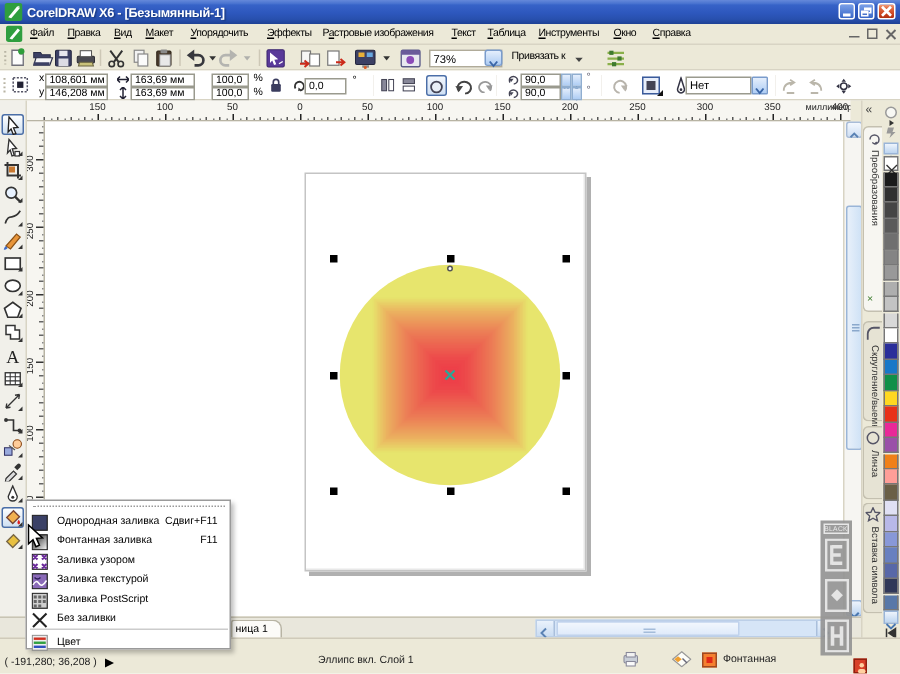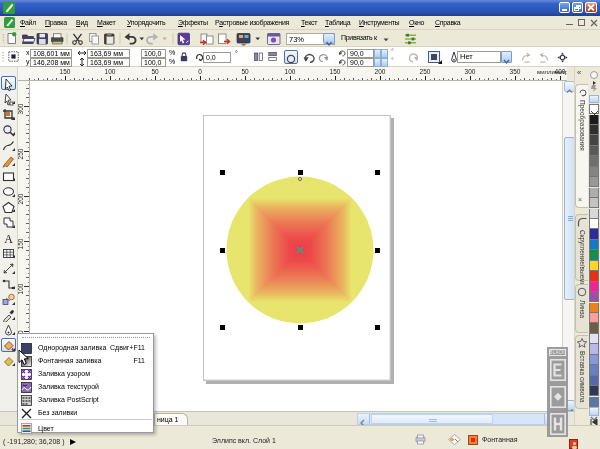--- a/index.html
+++ b/index.html
@@ -9,20 +9,21 @@
 .field{position:absolute;background:#fff;border:1px solid #9a9a8e;font-size:7px;color:#000;line-height:8px;padding-left:2px;overflow:hidden;}
 </style></head>
 <body>
 <div class="abs" style="left:0;top:0;width:600px;height:16px;background:linear-gradient(#416dcd 0%,#3763c8 20%,#2d57bd 55%,#2850ae 80%,#1d4094 100%);">
  <div class="abs" style="left:0;top:0;width:600px;height:3px;background:linear-gradient(#6589da,#416dcd);"></div>
  <svg class="abs" style="left:3px;top:2px" width="12" height="12" viewBox="0 0 12 12">
    <rect x="0" y="0" width="12" height="12" rx="2" fill="#2f9e3f"></rect>
    <path d="M2.5 9.5 L8.5 2.2 L10.2 3.5 L4.5 10.2 Z" fill="#fff"></path>
    <path d="M8.5 2.2 L10.2 3.5 L9.8 1.8 Z" fill="#cfe8d0"></path>
  </svg>
+ <div class="abs" style="left:18px;top:2.5px;font-size:8.5px;letter-spacing:-0.2px;font-weight:bold;color:#fff;text-shadow:1px 1px 1px #1a3a80;">CorelDRAW X6 - [Безымянный-1]</div>
  <div class="abs" style="left:559px;top:2px;width:11px;height:11px;border-radius:2px;background:linear-gradient(#7ba0e8,#3a68c8);border:1px solid #fff;">
       <div class="abs" style="left:2px;top:6px;width:5px;height:2px;background:#fff;"></div>
     </div>
  <div class="abs" style="left:572px;top:2px;width:11px;height:11px;border-radius:2px;background:linear-gradient(#7ba0e8,#3a68c8);border:1px solid #fff;">
    <div class="abs" style="left:3px;top:2px;width:5px;height:4px;border:1px solid #fff;border-top-width:2px;"></div>
    <div class="abs" style="left:1px;top:4px;width:5px;height:4px;border:1px solid #fff;border-top-width:2px;background:#4a74cc;"></div>
  </div>
  <div class="abs" style="left:585px;top:2px;width:12px;height:11px;border-radius:2px;background:linear-gradient(#f0a080 0%,#e06a40 30%,#cc4420 70%,#b03010 100%);border:1px solid #fff;">
    <svg width="10" height="9" viewBox="0 0 10 9" style="position:absolute;left:0;top:0">
         <path d="M2 1.5 L8 7.5 M8 1.5 L2 7.5" stroke="#fff" stroke-width="1.8"></path>

